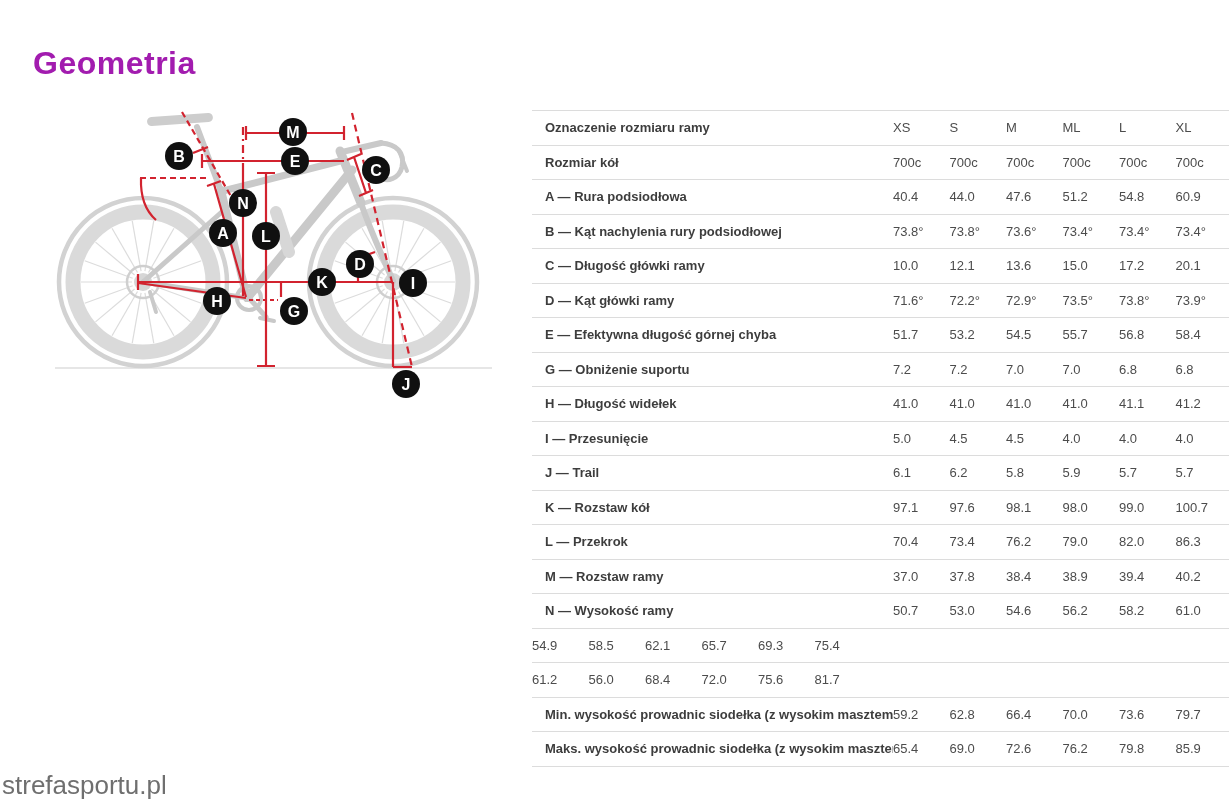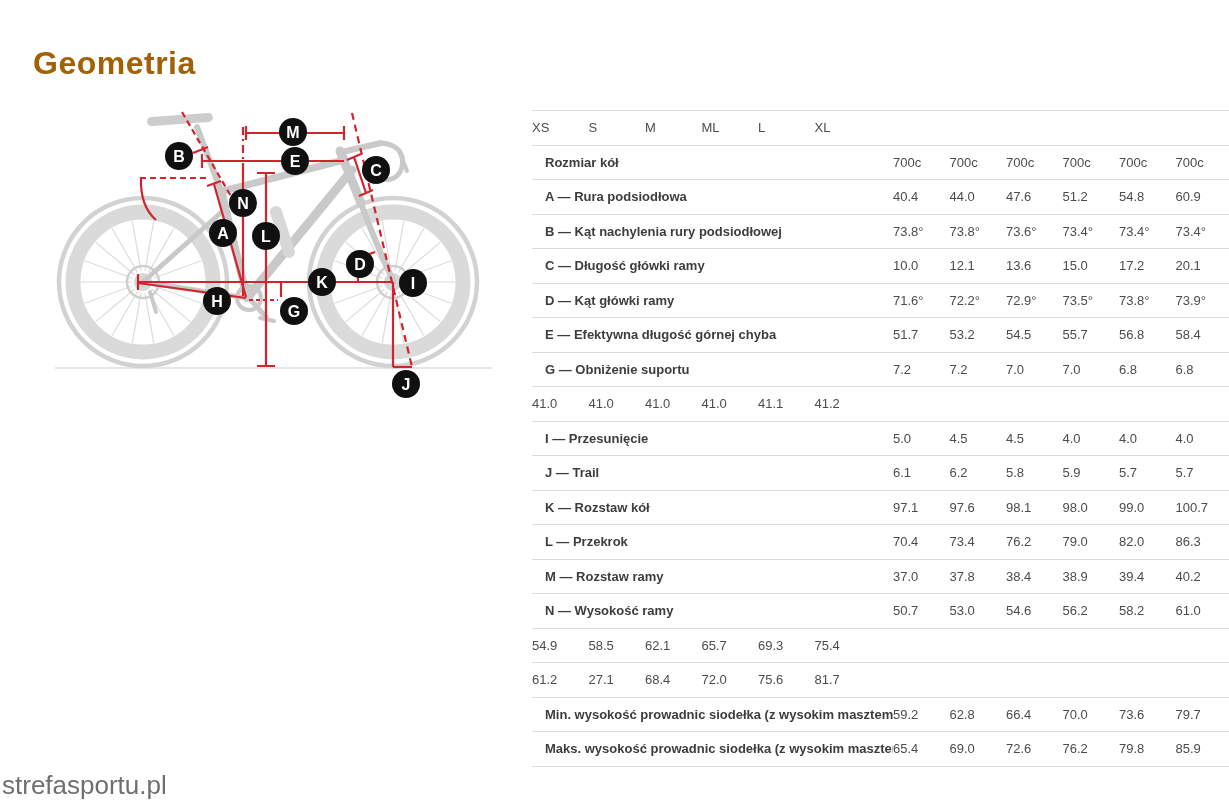--- a/index.html
+++ b/index.html
@@ -1,19 +1,19 @@
 <!DOCTYPE html>
 <html style="--red-text: #bf1a34; --red-line: #d2232f;"><head>
 <meta charset="utf-8">
 <style>
   html,body{margin:0;padding:0;background:#fff;}
   .page{position:relative;width:1229px;height:800px;overflow:hidden;background:#fff;
         font-family:"Liberation Sans",sans-serif;}
   .title{position:absolute;left:33px;top:24px;font-size:32px;font-weight:700;
-         color:#a16207;letter-spacing:.5px;}
+         color:#a21caf;letter-spacing:.5px;}
   .diagram-svg{position:absolute;left:0;top:0;width:520px;height:420px;}
   .note{position:absolute;left:532px;top:76px;width:690px;font-size:15.5px;
         font-weight:700;color:var(--red-text,#bf1a34);white-space:nowrap;}
   .geo-table{position:absolute;left:532px;top:110px;width:700px;
              border-top:1px solid #dcdcdc;}
   .row{display:flex;align-items:center;height:33.5px;border-bottom:1px solid #dcdcdc;}
   .row .label{width:348px;flex:0 0 348px;padding-left:13px;font-size:13px;
               font-weight:700;color:#3d3d3d;white-space:nowrap;overflow:hidden;}
   .row .cell{width:56.5px;flex:0 0 56.5px;font-size:13px;color:#4c4c4c;white-space:nowrap;}
   .watermark{position:absolute;left:2px;top:770px;font-size:26px;color:#6f6f6f;text-align:center;}
@@ -150,20 +150,21 @@
         <circle cx="294" cy="311" r="14" fill="#101010"></circle>
         <text x="294" y="311" dy="5.5" text-anchor="middle" fill="#fff" font-size="16" font-weight="700" font-family="&quot;Liberation Sans&quot;,sans-serif">G</text>
         <circle cx="406" cy="384" r="14" fill="#101010"></circle>
         <text x="406" y="384" dy="5.5" text-anchor="middle" fill="#fff" font-size="16" font-weight="700" font-family="&quot;Liberation Sans&quot;,sans-serif">J</text>
       </g>
   </svg>
 
 
   <div class="geo-table">
     <div class="row">
+      <div class="label">Oznaczenie rozmiaru ramy</div>
       <div class="cell">XS</div>
       <div class="cell">S</div>
       <div class="cell">M</div>
       <div class="cell">ML</div>
       <div class="cell">L</div>
       <div class="cell">XL</div>
     </div>
 
   <div class="row">
     <div class="label">Rozmiar kół</div>
@@ -229,20 +230,21 @@
     <div class="label">G — Obniżenie suportu</div>
     <div class="cell">7.2</div>
     <div class="cell">7.2</div>
     <div class="cell">7.0</div>
     <div class="cell">7.0</div>
     <div class="cell">6.8</div>
     <div class="cell">6.8</div>
   </div>
 
   <div class="row">
+    <div class="label">H — Długość widełek</div>
     <div class="cell">41.0</div>
     <div class="cell">41.0</div>
     <div class="cell">41.0</div>
     <div class="cell">41.0</div>
     <div class="cell">41.1</div>
     <div class="cell">41.2</div>
   </div>
 
   <div class="row">
     <div class="label">I — Przesunięcie</div>
@@ -308,21 +310,21 @@
     <div class="cell">54.9</div>
     <div class="cell">58.5</div>
     <div class="cell">62.1</div>
     <div class="cell">65.7</div>
     <div class="cell">69.3</div>
     <div class="cell">75.4</div>
   </div>
 
   <div class="row">
     <div class="cell">61.2</div>
-    <div class="cell">27.1</div>
+    <div class="cell">56.0</div>
     <div class="cell">68.4</div>
     <div class="cell">72.0</div>
     <div class="cell">75.6</div>
     <div class="cell">81.7</div>
   </div>
 
   <div class="row">
     <div class="label">Min. wysokość prowadnic siodełka (z wysokim masztem)</div>
     <div class="cell">59.2</div>
     <div class="cell">62.8</div>

